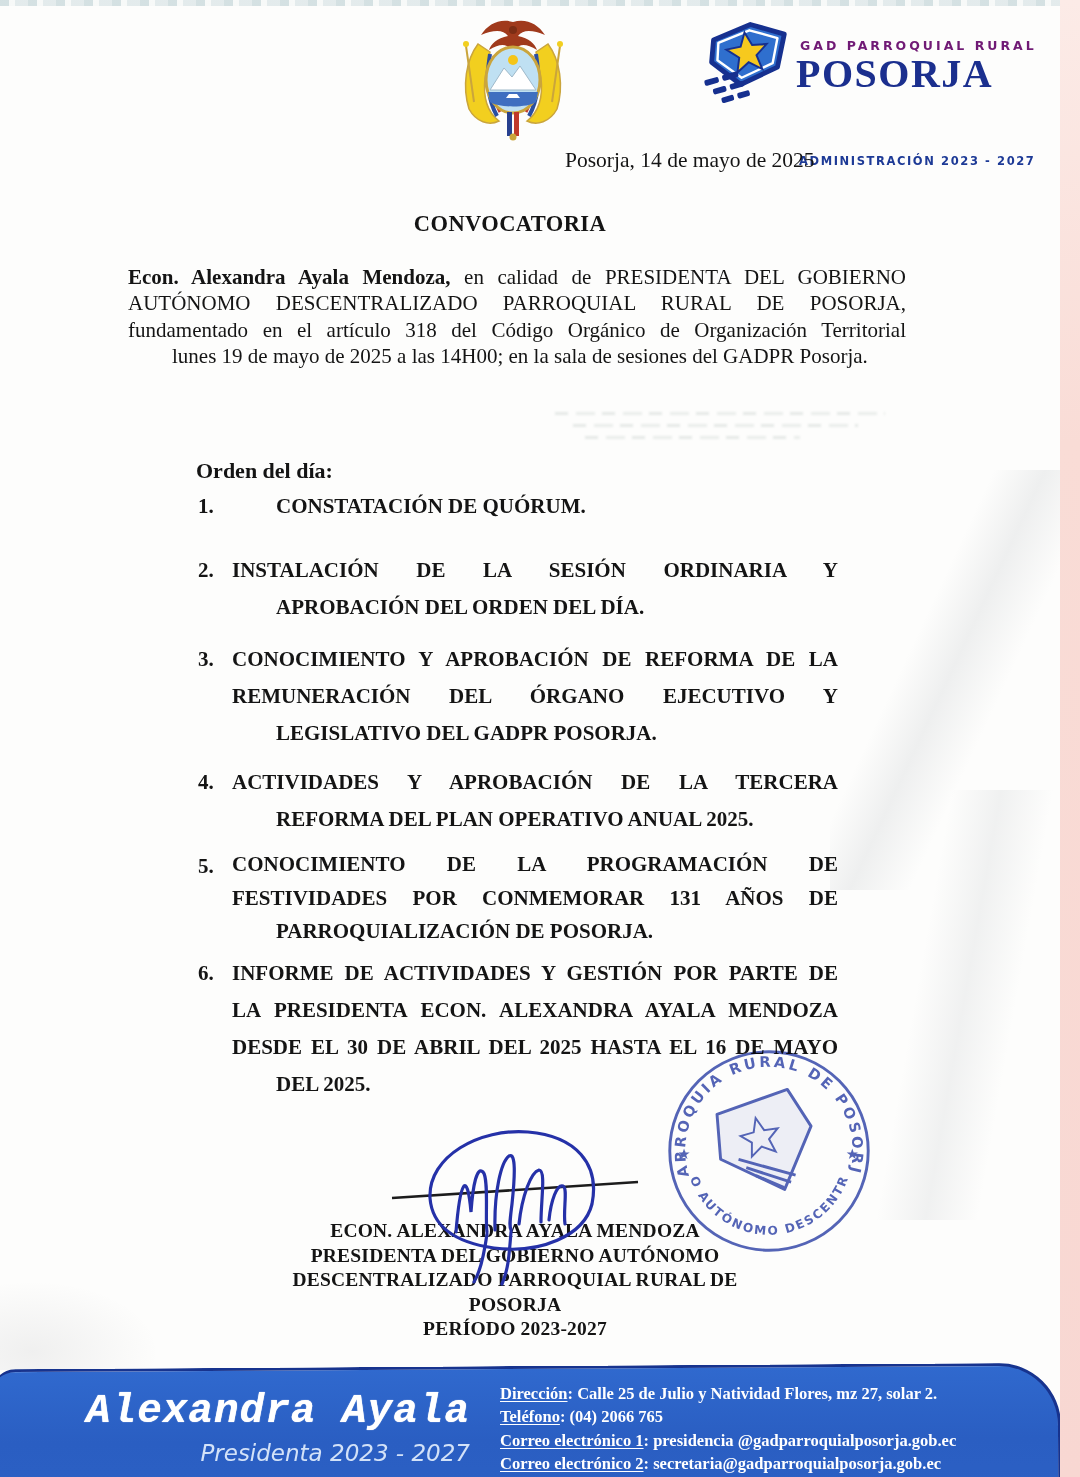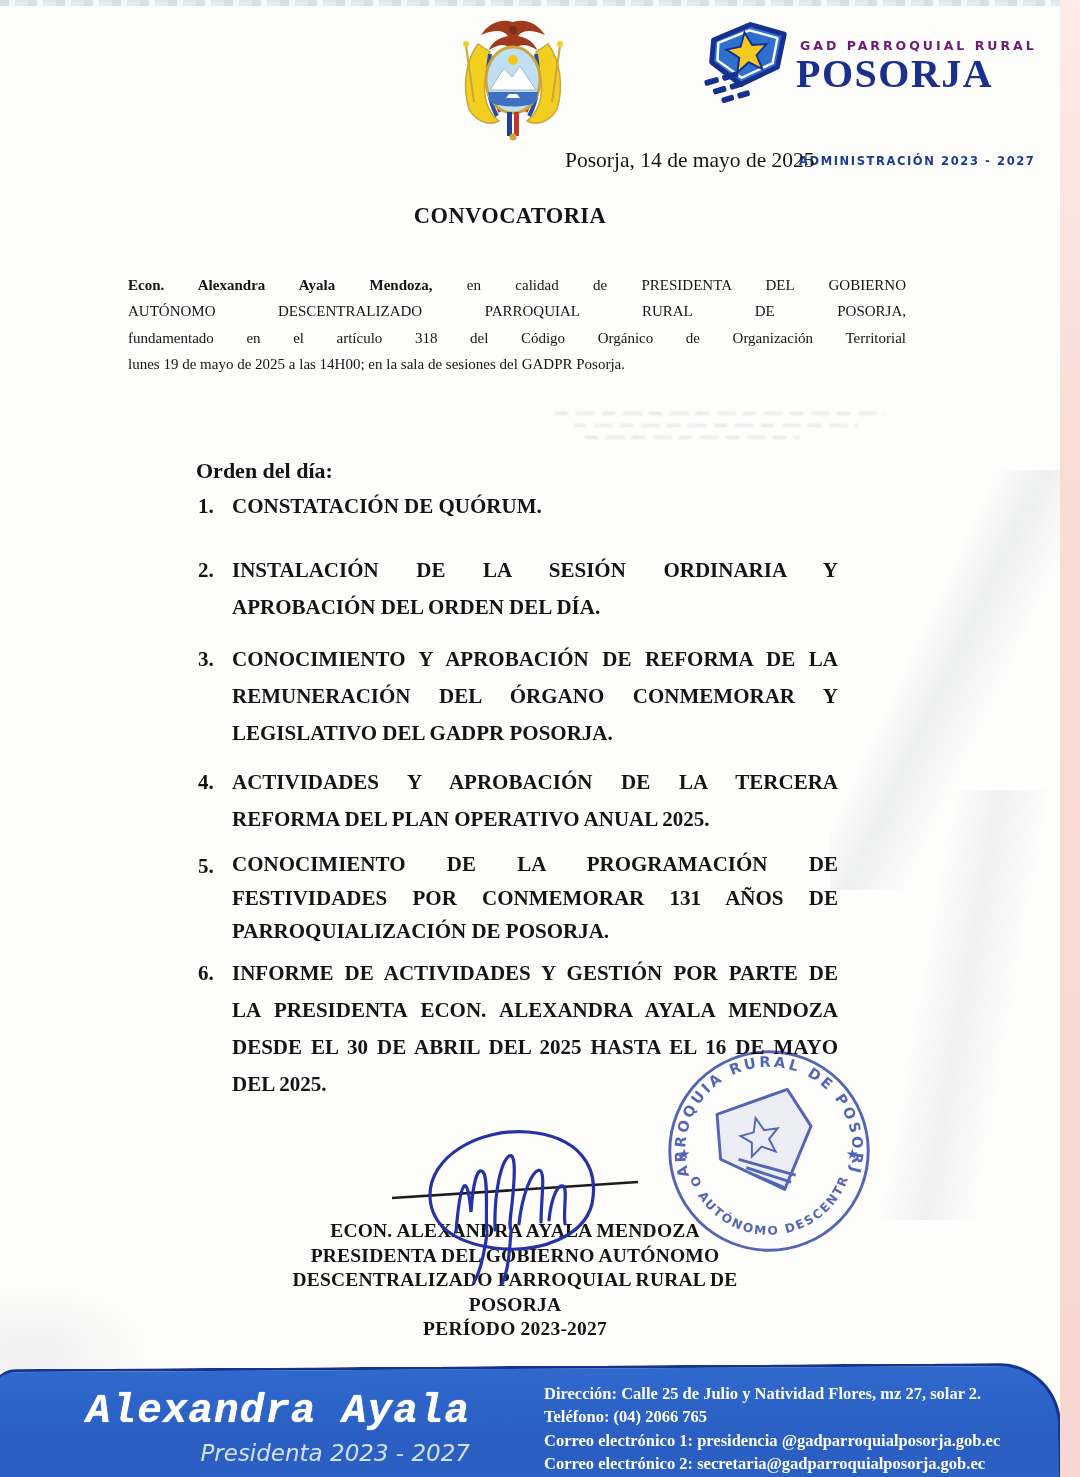--- a/index.html
+++ b/index.html
@@ -32,25 +32,25 @@
   .logo-icon{left:0;top:2px;width:92px;height:100px;}
   .logo-top{left:100px;top:20px;font-family:"DejaVu Sans",sans-serif;font-weight:bold;
     font-size:12.5px;letter-spacing:3px;color:#701a75;white-space:nowrap;}
   .logo-name{left:96px;top:32px;font-weight:bold;font-size:40px;letter-spacing:1.5px;
     color:#1b2f8e;white-space:nowrap;}
   .logo-bottom{left:99px;top:88px;font-family:"DejaVu Sans",sans-serif;font-weight:bold;
     font-size:11.5px;letter-spacing:1.6px;color:#1d3a96;white-space:nowrap;margin-top:48px;}
   
   .dateline{left:565px;top:148px;font-size:21.5px;white-space:nowrap;}
   .titleblock{left:320px;top:203px;width:380px;text-align:center;}
-  .title-main{font-weight:bold;font-size:22.5px;letter-spacing:.4px;}
+  .title-main{font-weight:bold;font-size:22.5px;letter-spacing:.4px;margin-top:8px;}
   .title-code{font-weight:bold;font-size:22px;letter-spacing:.3px;margin-top:4px;}
-  .bodypar{left:128px;top:272px;width:778px;font-size:15px;line-height:26.3px;}
+  .bodypar{left:128px;top:264px;width:778px;font-size:21px;line-height:26.3px;}
   .jline{text-align:justify;text-align-last:justify;white-space:normal;}
-  .lline{text-align:left;}
+  .lline{text-align:left;margin-left:44px;}
   .agenda-head{left:196px;top:438px;font-weight:bold;font-size:22px;margin-top:20px;}
   .agenda{left:198px;top:488px;width:640px;}
   .item{display:flex;font-weight:bold;font-size:21px;}
   .item .num{width:34px;flex:0 0 34px;line-height:37px;}
   .item .itext{flex:1;}
   .item .ln{line-height:37px;}
   .item.tight .ln{line-height:33.5px;}
   .mb1{margin-bottom:27px;}.mb2{margin-bottom:15px;}.mb3{margin-bottom:12px;}
   .mb4{margin-bottom:10px;}.mb5{margin-bottom:6px;}
   
@@ -64,21 +64,21 @@
     background:linear-gradient(180deg,#3069ce 0%,#2a5ec2 55%,#2c60c4 100%);
     border-top:3px solid #17338e;border-right:3px solid #17338e;
     border-radius:24px 62px 0 0;transform:rotate(-0.35deg);z-index:20;}
   .script-name{left:80px;top:1388px;z-index:21;width:390px;text-align:right;
     font-style:italic;font-weight:bold;font-size:41px;color:#ffffff;letter-spacing:1px;
     text-shadow:0 0 1px #fff;font-family:Liberation Mono, monospace;}
   .script-sub{left:80px;top:1440px;z-index:21;width:390px;text-align:right;
     font-family:"DejaVu Sans",sans-serif;font-style:italic;font-size:23px;color:#d3e2f8;}
   .contacts{left:500px;top:1382px;z-index:21;width:560px;color:#ffffff;
     font-weight:bold;font-size:16.5px;line-height:23.4px;}
-  .c-label{text-underline-offset:2px;margin-left:44px;}
+  .c-label{text-decoration:underline;text-underline-offset:2px;}
   .c-loc{text-align:center;width:480px;}
 </style>
 </head>
 <body>
 
 <div class="abs top-noise"></div>
 <div class="abs pink-strip"></div>
 <div class="abs sheen sheen1"></div>
 <div class="abs sheen sheen2"></div>
 <div class="abs sheen sheen3"></div>
@@ -162,21 +162,21 @@
     <div class="num">2.</div>
     <div class="itext">
       <div class="ln jline">INSTALACIÓN DE LA SESIÓN ORDINARIA Y</div>
       <div class="ln lline">APROBACIÓN DEL ORDEN DEL DÍA.</div>
     </div>
   </div>
   <div class="item mb3">
     <div class="num">3.</div>
     <div class="itext">
       <div class="ln jline">CONOCIMIENTO Y APROBACIÓN DE REFORMA DE LA</div>
-      <div class="ln jline">REMUNERACIÓN DEL ÓRGANO CONMEMORAR Y</div>
+      <div class="ln jline">REMUNERACIÓN DEL ÓRGANO EJECUTIVO Y</div>
       <div class="ln lline">LEGISLATIVO DEL GADPR POSORJA.</div>
     </div>
   </div>
   <div class="item mb4">
     <div class="num">4.</div>
     <div class="itext">
       <div class="ln jline">ACTIVIDADES Y APROBACIÓN DE LA TERCERA</div>
       <div class="ln lline">REFORMA DEL PLAN OPERATIVO ANUAL 2025.</div>
     </div>
   </div>

